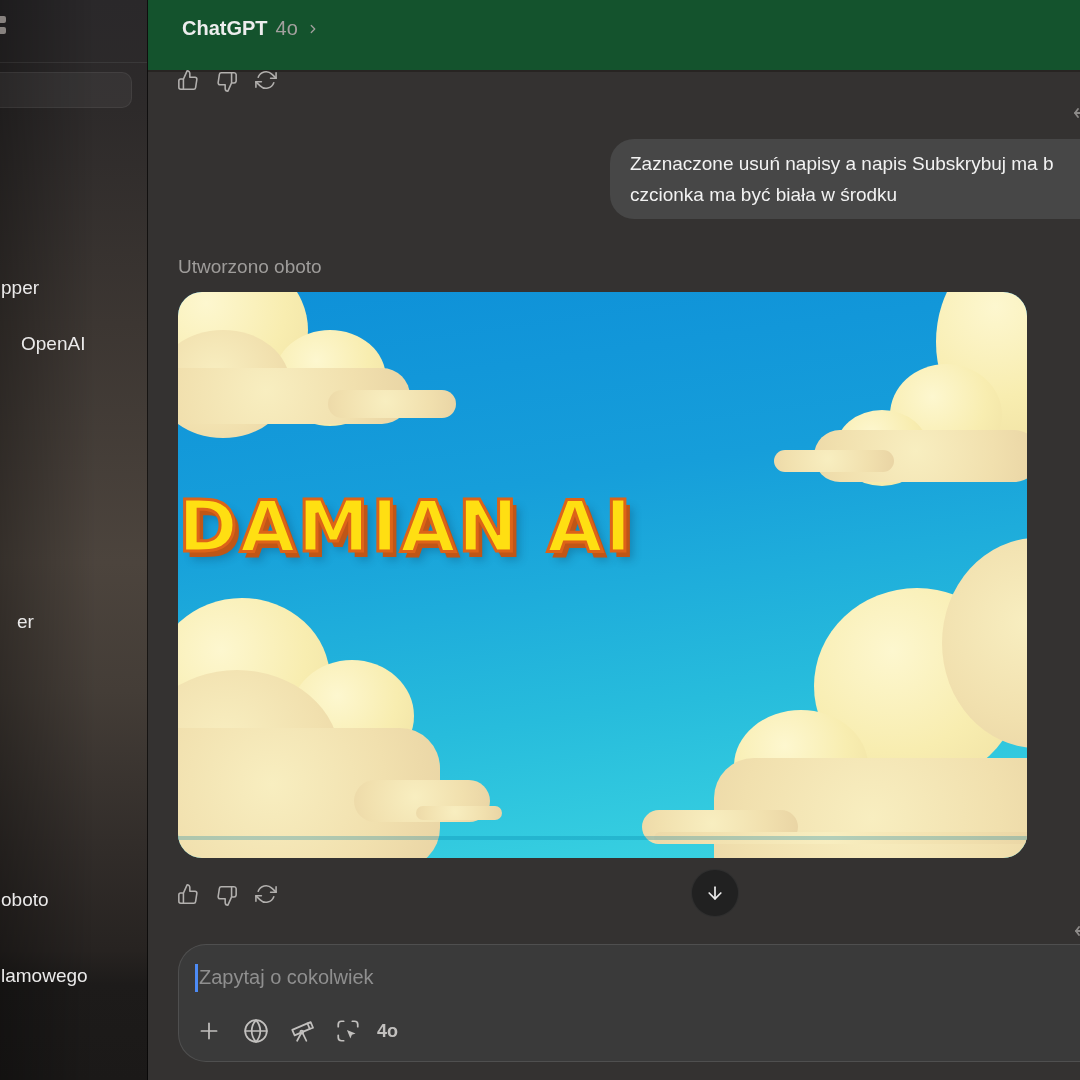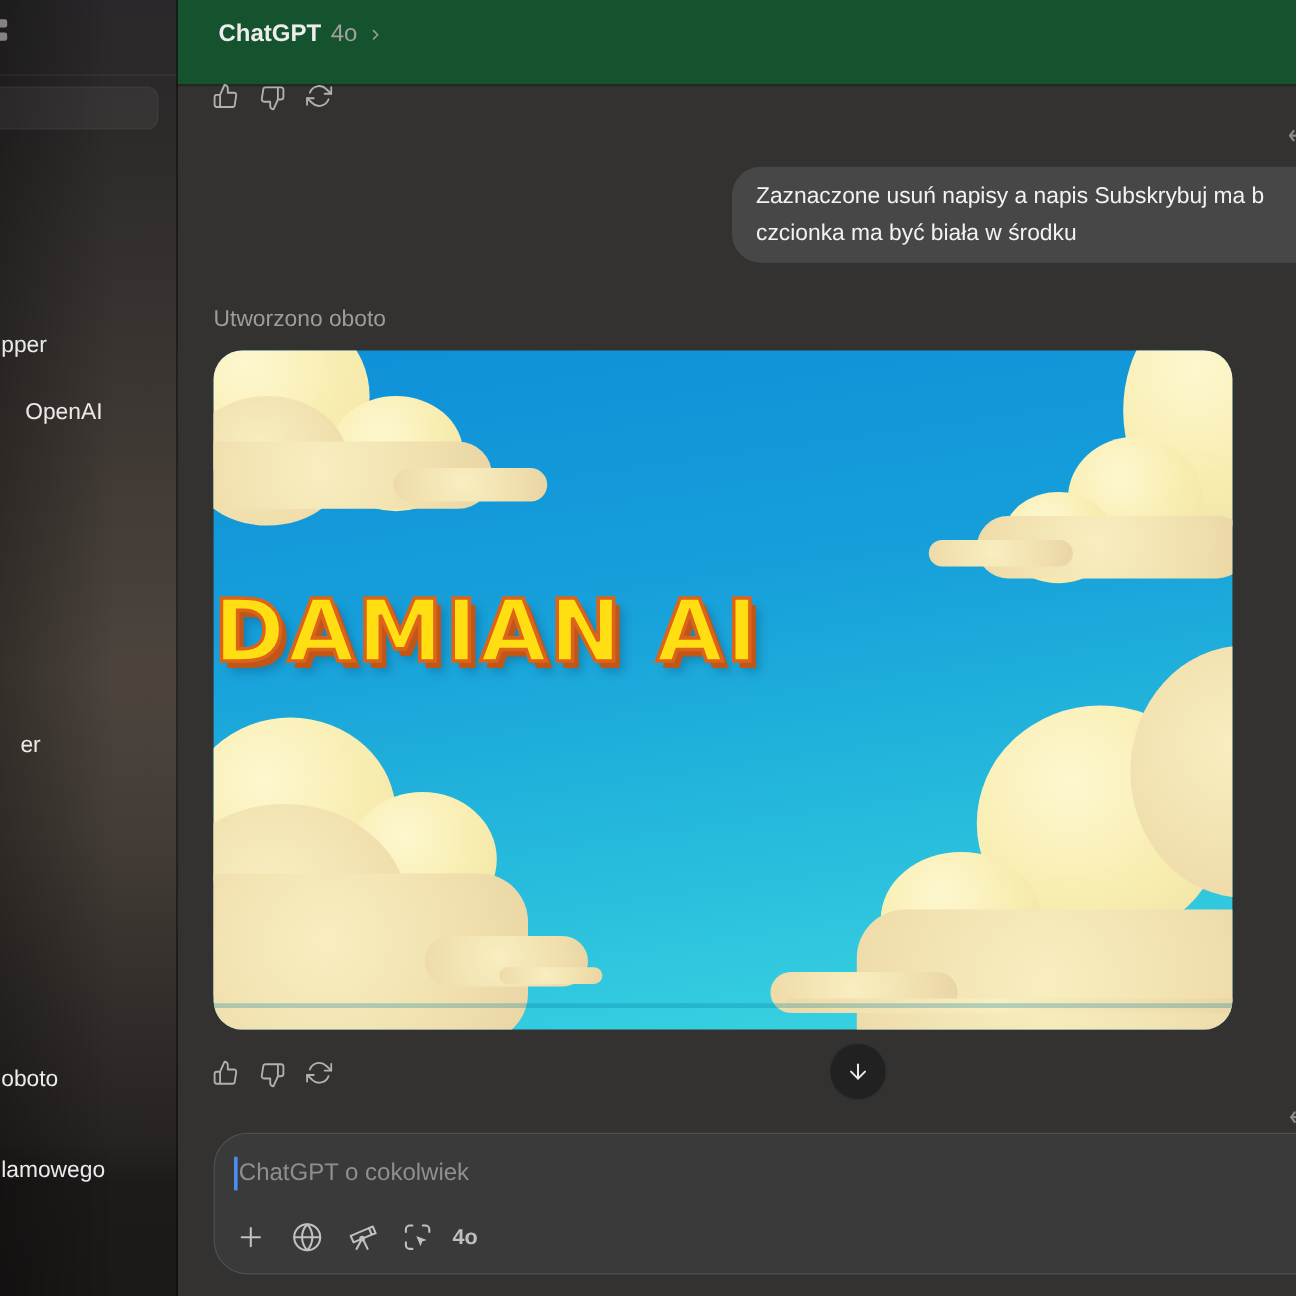--- a/index.html
+++ b/index.html
@@ -253,21 +253,21 @@
 
     <span class="edge-glyph eg-2">
       <svg width="18" height="18" viewBox="0 0 18 18">
           <path d="M16 2v4a4 4 0 0 1-4 4H3"></path>
           <path d="M6 6l-3 4 3 4"></path>
         </svg>
     </span>
 
     <div class="composer">
       <span class="caret"></span>
-      <span class="placeholder">ChatGPT o cokolwiek</span>
+      <span class="placeholder">Zapytaj o cokolwiek</span>
       <button class="icon-btn cp-plus">
         <svg width="26" height="26" viewBox="0 0 24 24">
             <path d="M12 5v14"></path>
             <path d="M5 12h14"></path>
           </svg>
       </button>
       <button class="icon-btn cp-globe">
         <svg width="26" height="26" viewBox="0 0 24 24">
             <circle cx="12" cy="12" r="10"></circle>
             <path d="M2 12h20"></path>

